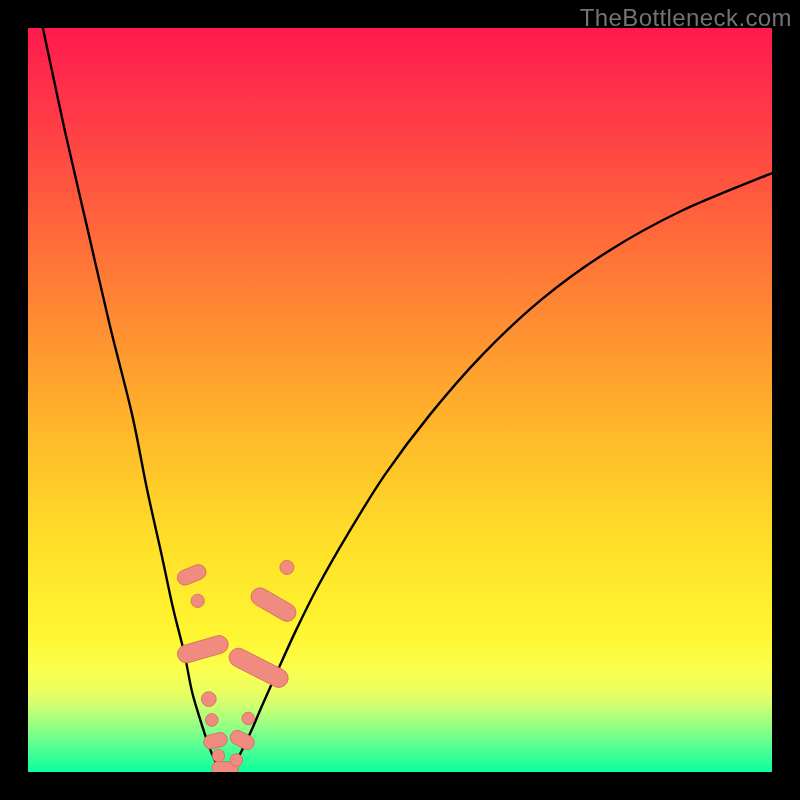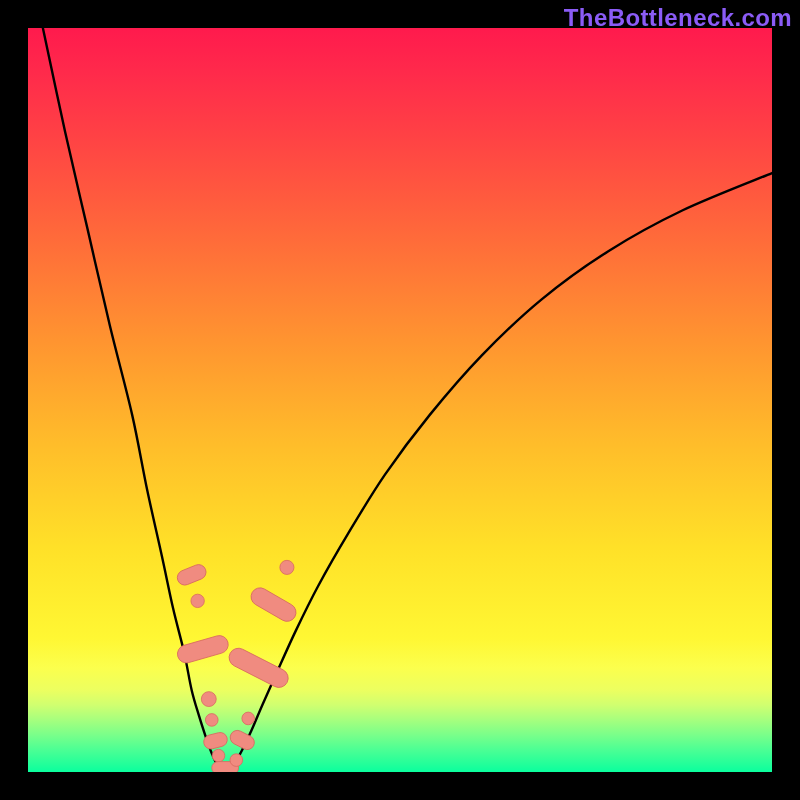--- a/index.html
+++ b/index.html
@@ -55,24 +55,23 @@
     position: absolute;
     left: 0;
     top: 0;
     width: 744px;
     height: 744px;
   }
   .watermark {
     position: absolute;
     top: 4px;
     right: 8px;
-    color: #8b5cf6;
+    color: #737373;
     font-size: 24px;
     letter-spacing: 0.4px;
-    font-weight: bold;
   }
 </style>
 </head>
 <body>
 
 <div class="outer">
 
   <div class="watermark">TheBottleneck.com</div>
 
   <div class="plot">

